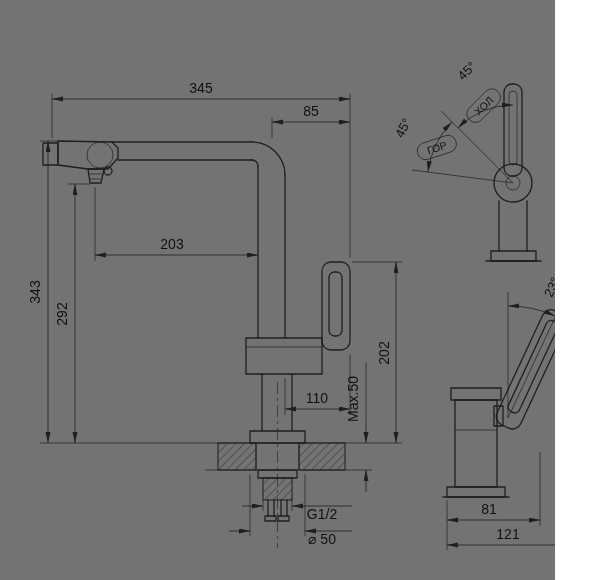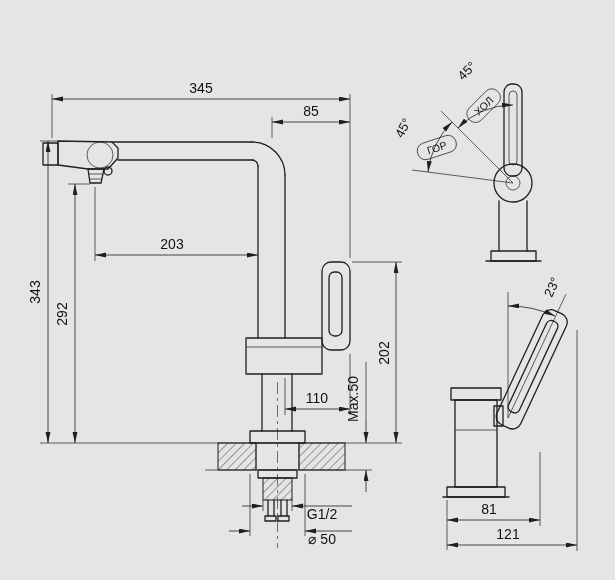--- a/index.html
+++ b/index.html
@@ -1,16 +1,16 @@
 <!DOCTYPE html>
 <html><head>
 <meta charset="utf-8">
 <style>
   html,body{margin:0;padding:0;background:#ffffff;}
-  .canvas{position:relative;width:615px;height:580px;background:#e5e5e5;overflow:hidden;text-decoration:underline;}
+  .canvas{position:relative;width:555px;height:580px;background:#737373;overflow:hidden;text-decoration:underline;}
   svg{display:block;}
   .outline{fill:none;stroke:#1f1f1f;stroke-width:1.3;stroke-linejoin:round;stroke-linecap:round;}
   .thin{fill:none;stroke:#1f1f1f;stroke-width:0.7;}
   .dim{fill:none;stroke:#1f1f1f;stroke-width:0.8;}
   .center{fill:none;stroke:#1f1f1f;stroke-width:0.6;stroke-dasharray:12 4 3 4;}
   .dimtext{font-family:"Liberation Sans",sans-serif;font-size:14px;fill:#111;}
   .angletext{font-family:"Liberation Sans",sans-serif;font-size:13px;fill:#111;}
   .boxtext{font-family:"Liberation Sans",sans-serif;font-size:10.5px;fill:#111;}
   .hatched{stroke:#1f1f1f;stroke-width:1;}
 </style>

